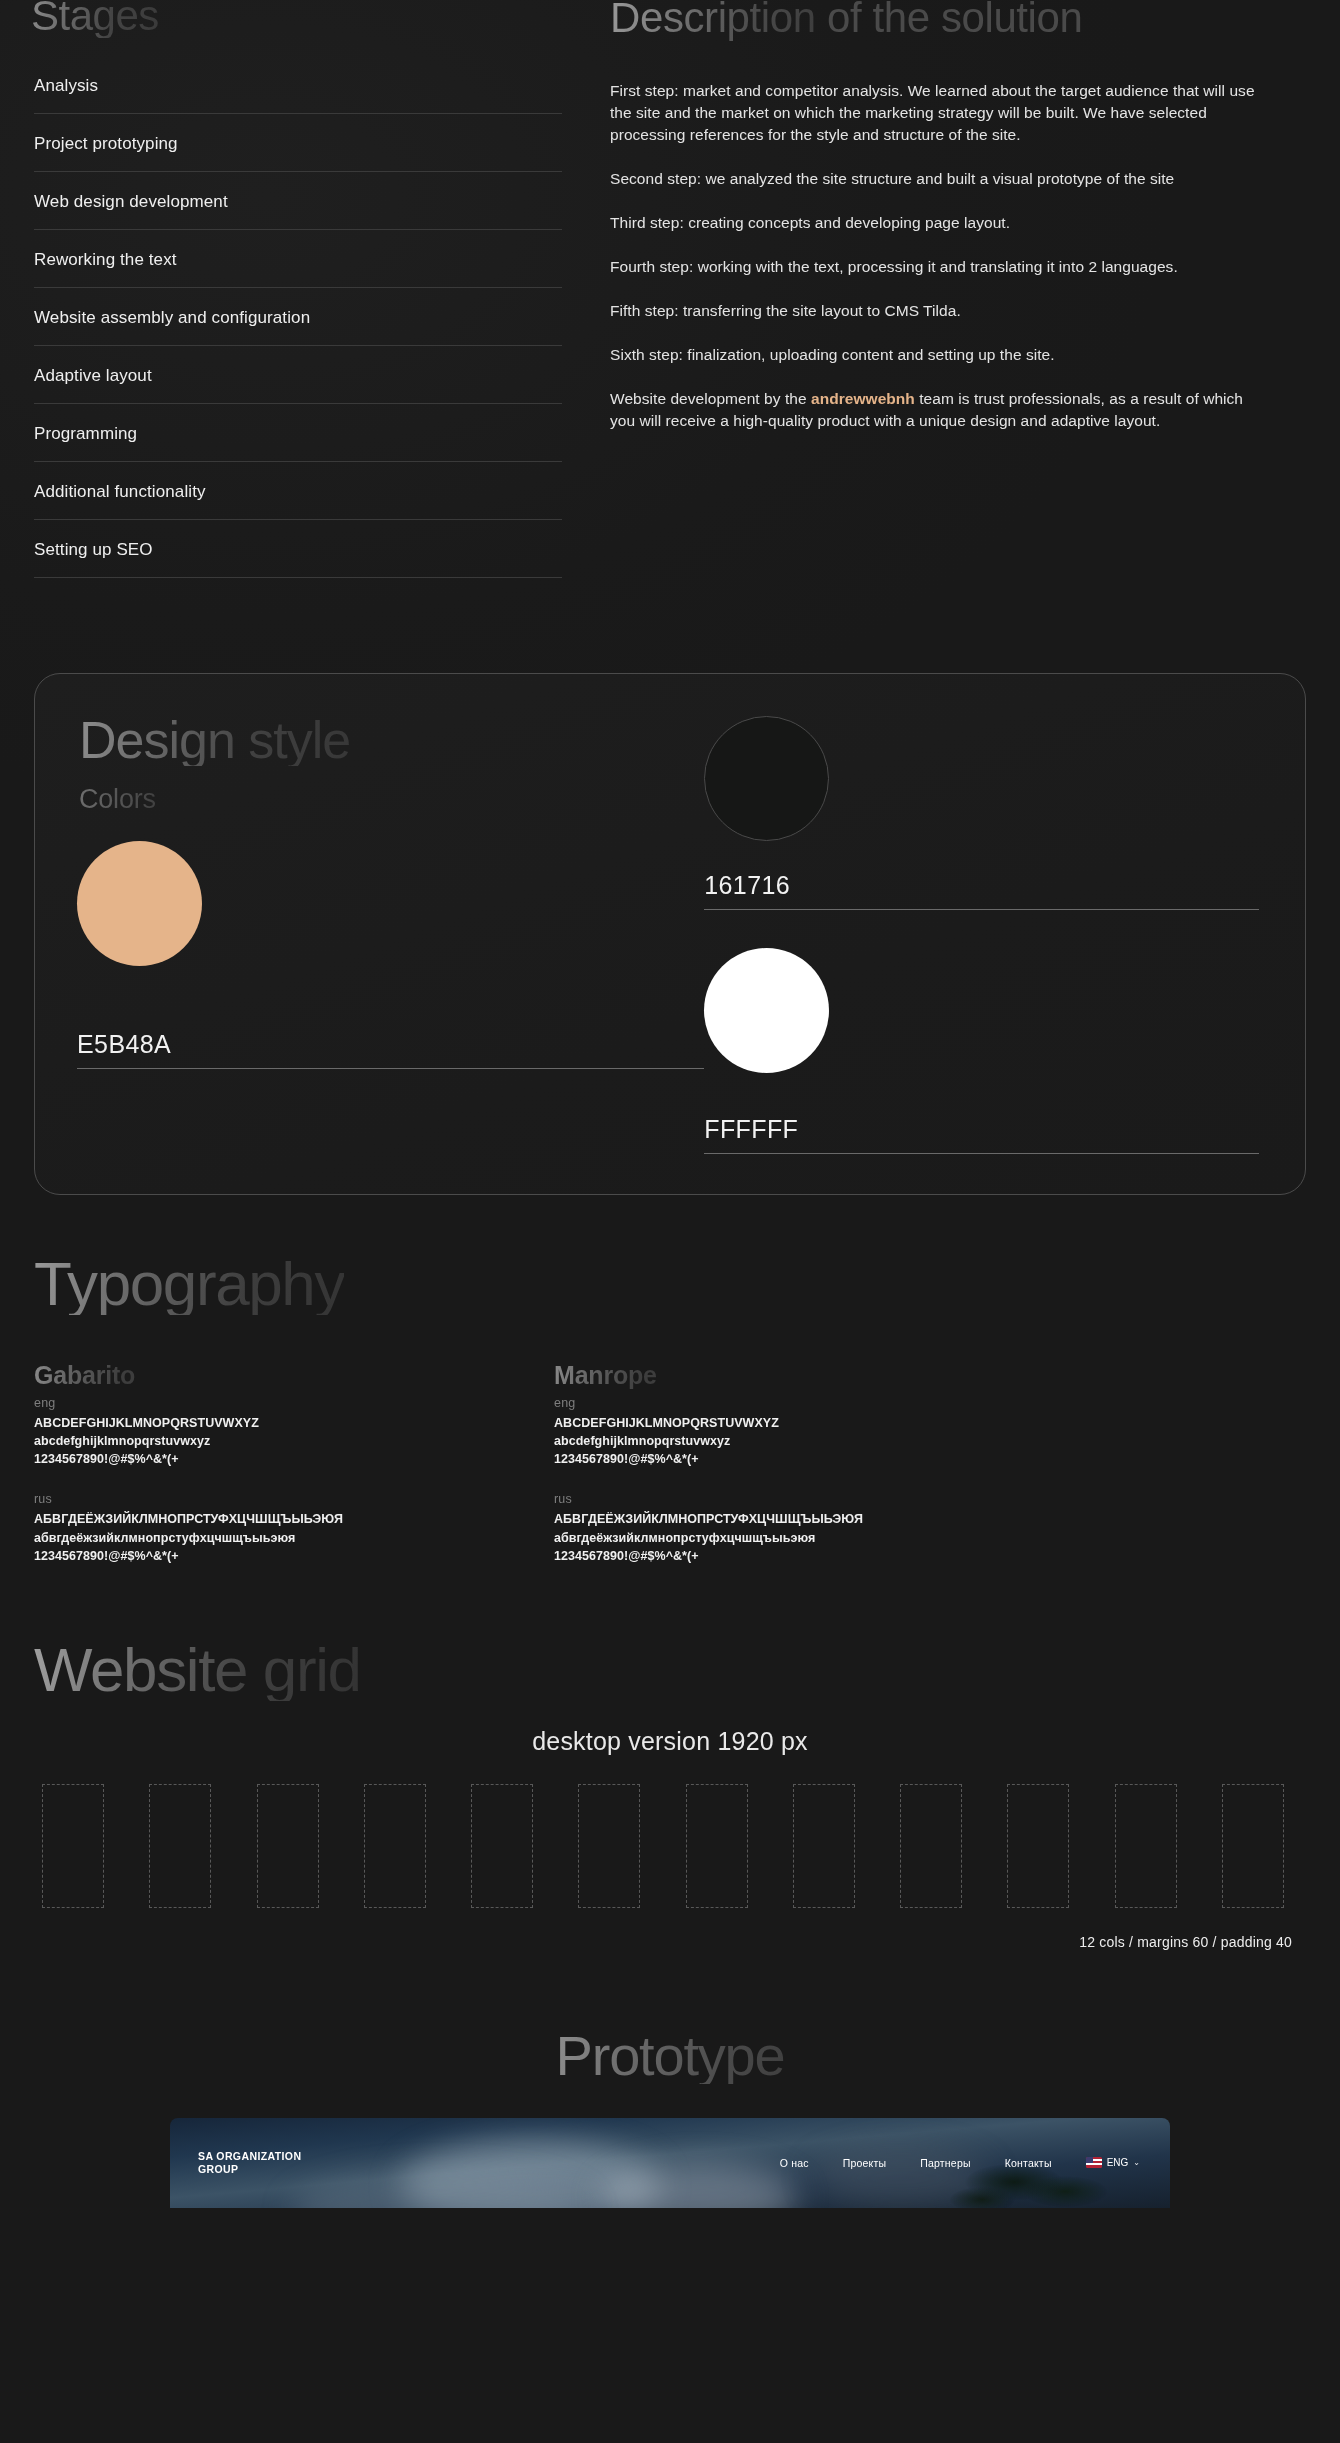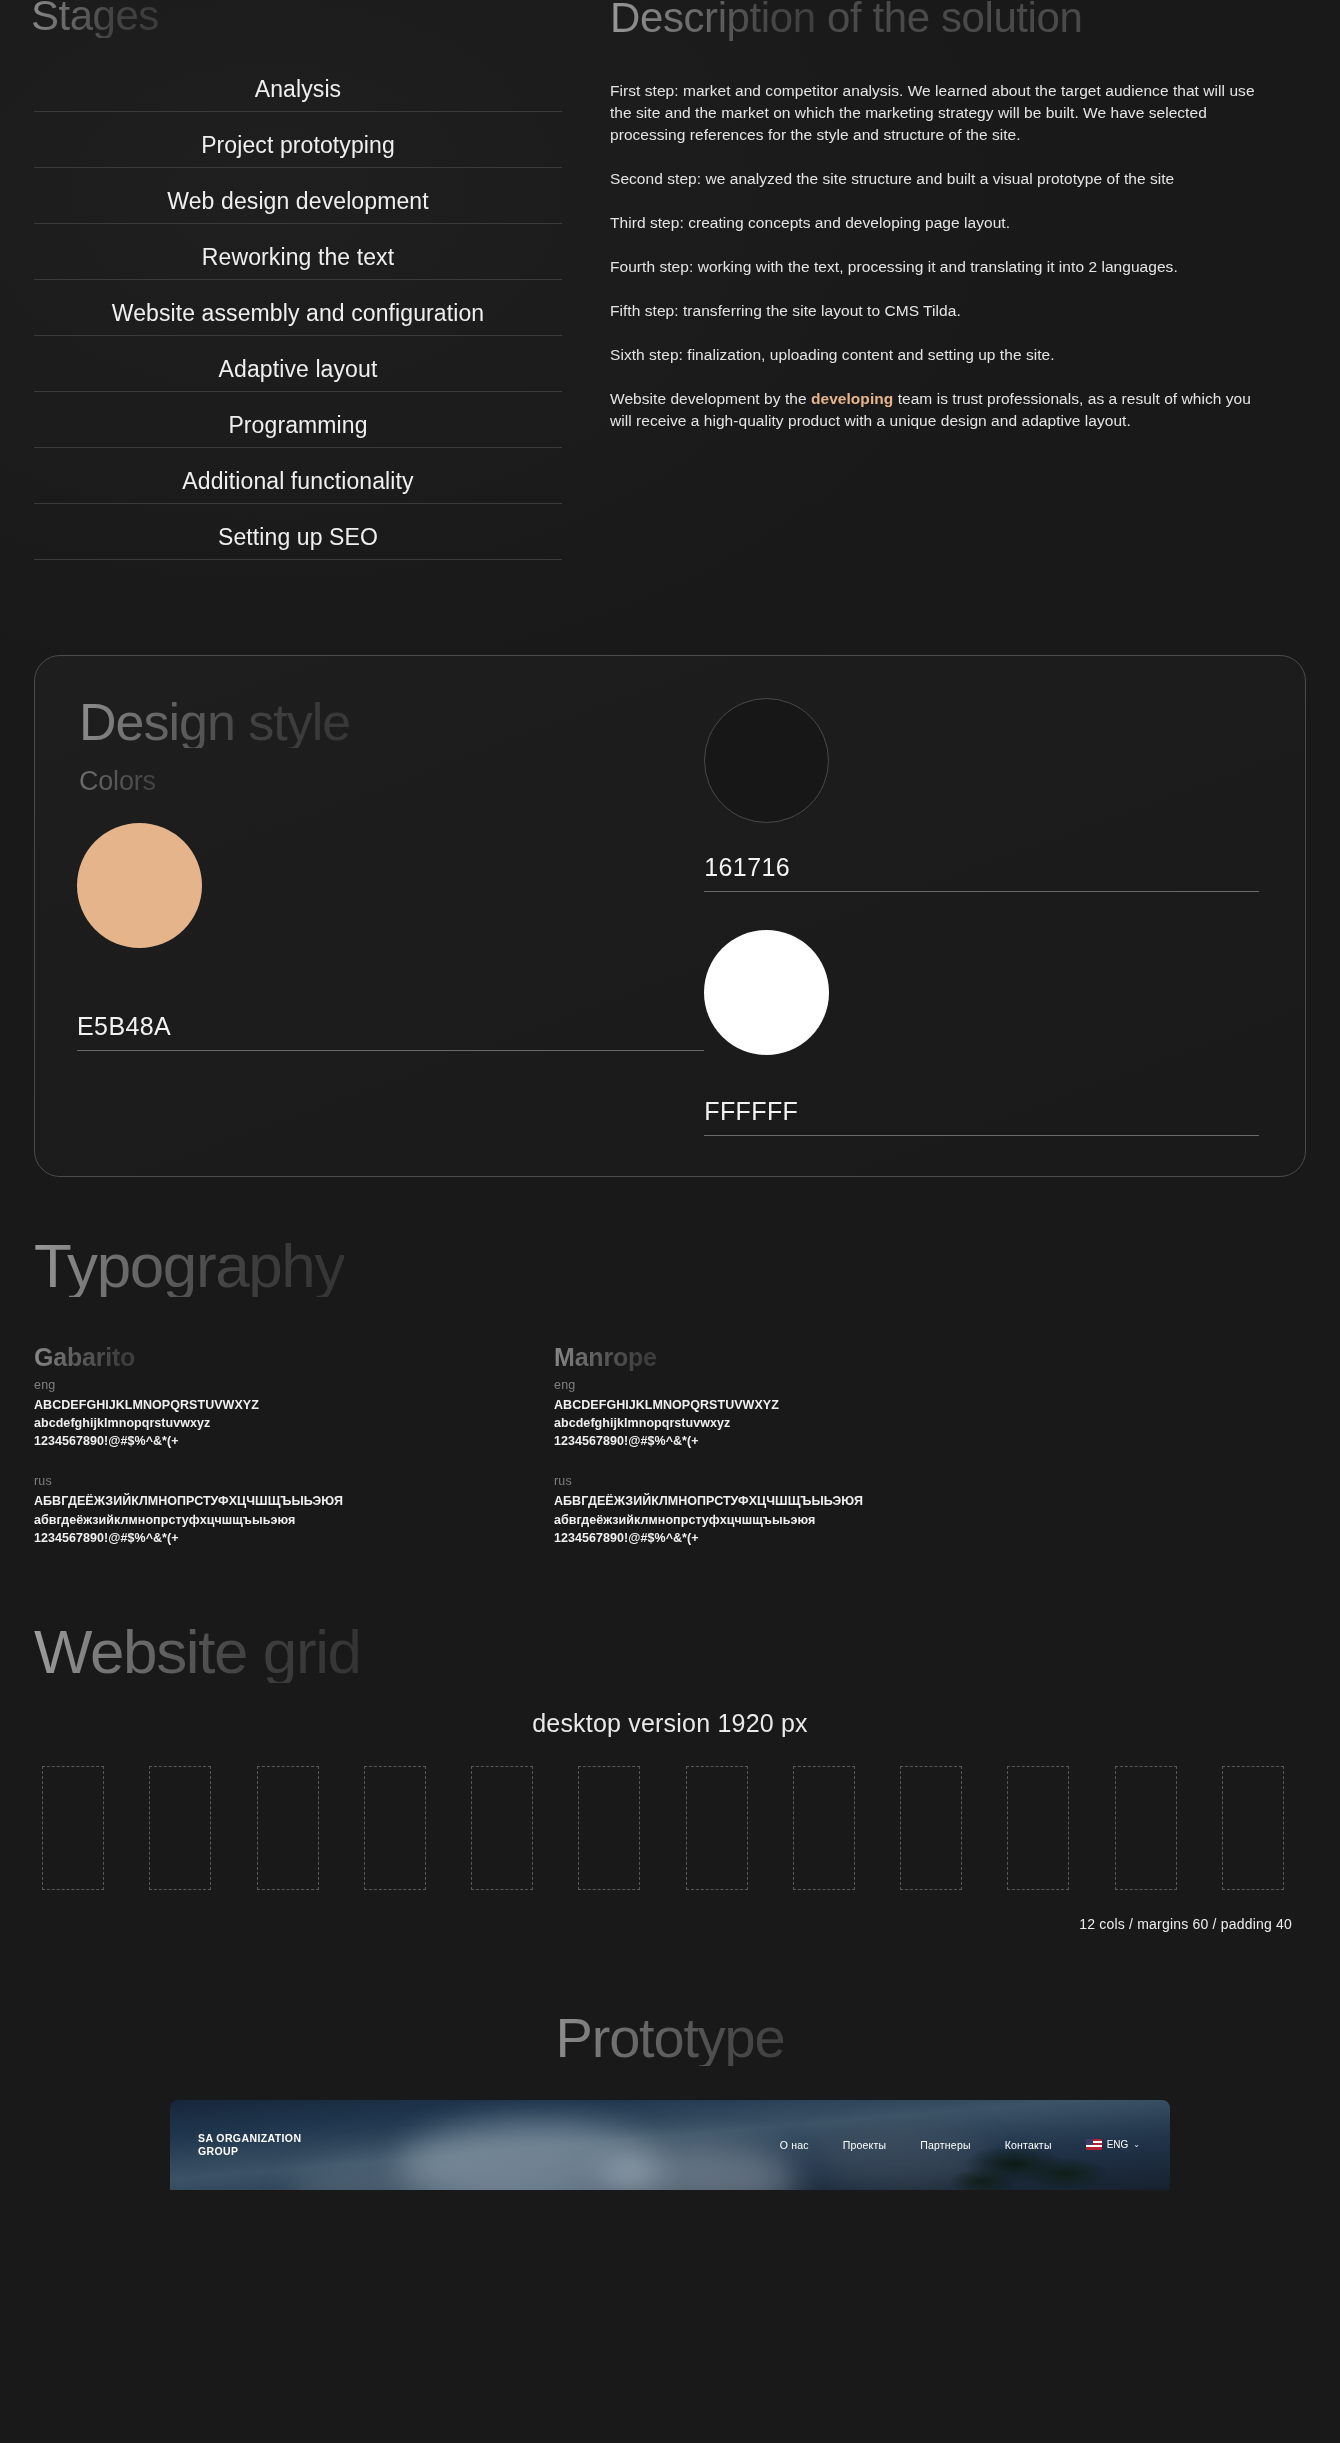--- a/index.html
+++ b/index.html
@@ -65,28 +65,27 @@
   }
   .desc-head .d-light {
     font-size: 42px;
     font-weight: 400;
     letter-spacing: -0.4px;
     color: #4a4a4a;
   }
 
   .stage-list { margin-top: 38px; width: 528px; }
   .stage-item {
-    font-size: 23px;
+    font-size: 17px;
     font-weight: 400;
     color: #efefef;
-    padding: 0 0 8px 0;
+    padding: 0 0 17px 0;
     border-bottom: 1px solid #3a3a3a;
     margin-bottom: 20px;
     letter-spacing: 0.1px;
-    text-align: center;
   }
   .stage-item:last-child { margin-bottom: 0; }
 
   .desc-body { margin-top: 38px; width: 648px; }
   .desc-p {
     font-size: 15.5px;
     line-height: 1.42;
     color: #e4e4e4;
     margin-bottom: 22px;
     letter-spacing: 0.05px;
@@ -368,21 +367,21 @@
       <div class="desc-head">
         <span class="d-strong">Description</span><span class="d-light"> of the solution</span>
       </div>
       <div class="desc-body">
         <p class="desc-p">First step: market and competitor analysis. We learned about the target audience that will use the site and the market on which the marketing strategy will be built. We have selected processing references for the style and structure of the site.</p>
         <p class="desc-p">Second step: we analyzed the site structure and built a visual prototype of the site</p>
         <p class="desc-p">Third step: creating concepts and developing page layout.</p>
         <p class="desc-p">Fourth step: working with the text, processing it and translating it into 2 languages.</p>
         <p class="desc-p">Fifth step: transferring the site layout to CMS Tilda.</p>
         <p class="desc-p">Sixth step: finalization, uploading content and setting up the site.</p>
-        <p class="desc-p"><span>Website development by the </span><span class="accent-link">developing</span><span> team is trust professionals, as a result of which you will receive a high-quality product with a unique design and adaptive layout.</span></p>
+        <p class="desc-p"><span>Website development by the </span><span class="accent-link">andrewwebnh</span><span> team is trust professionals, as a result of which you will receive a high-quality product with a unique design and adaptive layout.</span></p>
       </div>
     </div>
 
   </div>
 
   <div class="design-card">
 
     <div class="ds-left">
       <div class="ds-title">Design style</div>
       <div><span class="ds-sub">Colors</span></div>

